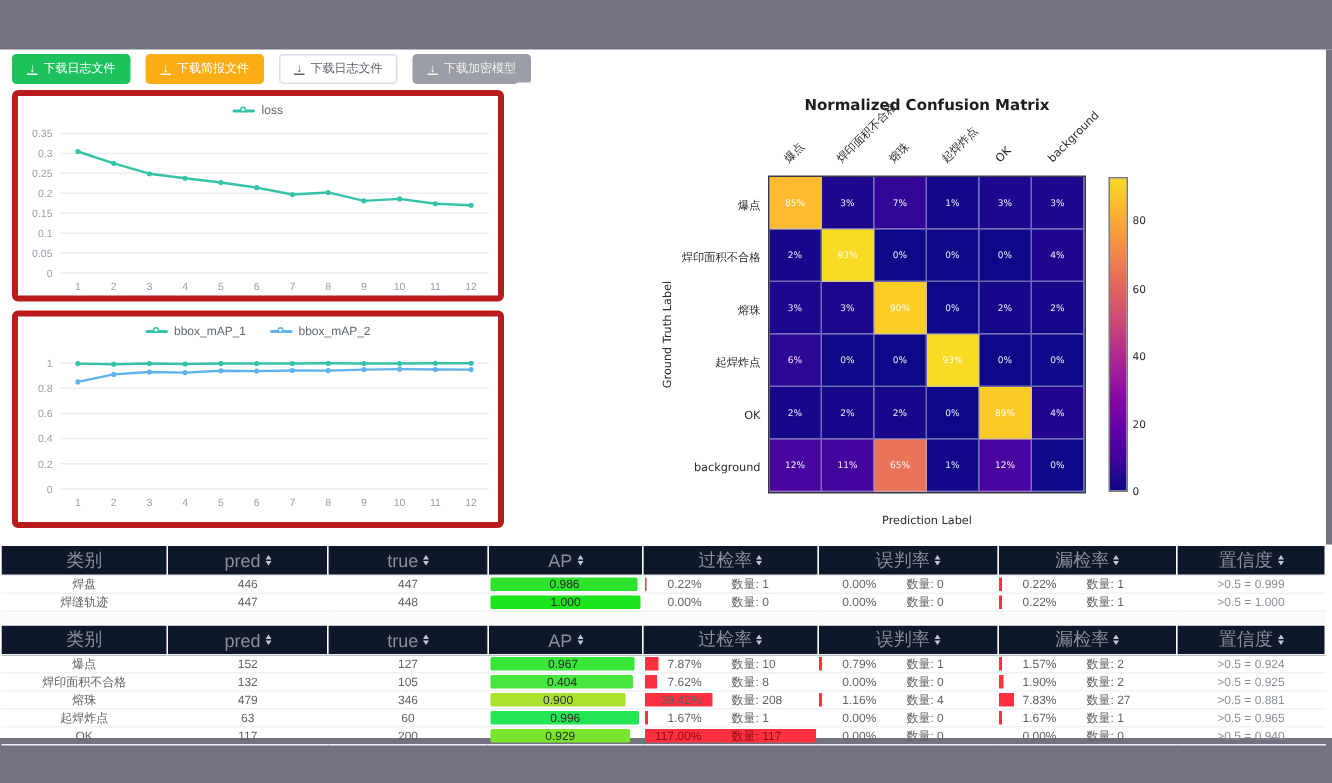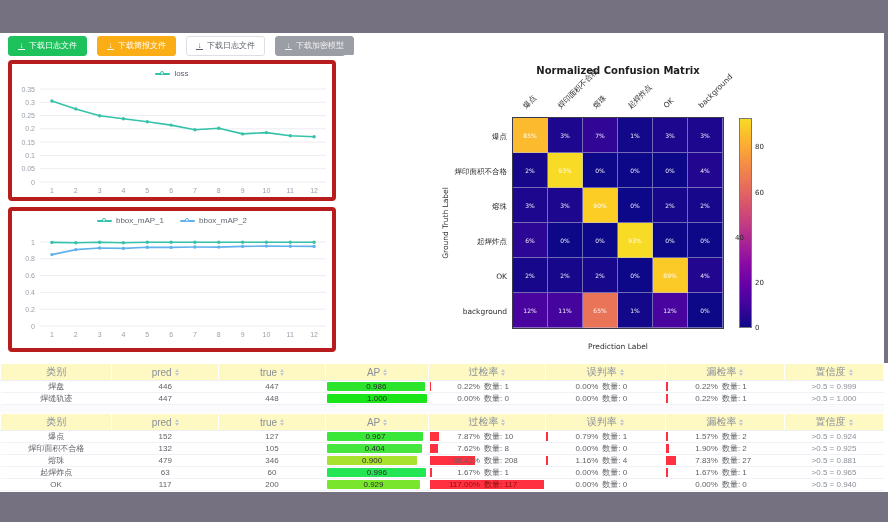--- a/index.html
+++ b/index.html
@@ -47,34 +47,34 @@
   .cm-cbar{position:absolute;left:397px;top:63px;width:13px;height:210px;border:1px solid #7a7a7a;}
   .cm-cbar-tick{position:absolute;font-size:7px;color:#2b2b2b;}
   .cm-ylab{position:absolute;left:103px;top:168px;transform:translate(-50%,-50%) rotate(-90deg);
            font-size:7.5px;color:#2b2b2b;white-space:nowrap;}
   .cm-xlab{position:absolute;left:171px;top:287px;width:210px;text-align:center;font-size:7.5px;color:#2b2b2b;}
 
   
   .tables{position:absolute;left:0;top:330px;width:884px;}
   table{width:100%;border-collapse:collapse;table-layout:fixed;font-size:8px;color:#606266;}
   .tgap{height:8px;background:#fbfbfd;}
-  thead th{background:#fef9c3;border:1px solid #ffffff;border-bottom:1px solid #edeff4;
-           height:17px;font-weight:normal;color:#8a8f99;font-size:10px;}
+  thead th{background:#0f172a;border:1px solid #ffffff;border-bottom:1px solid #edeff4;
+           height:17px;font-weight:normal;color:#8a8f99;font-size:12px;}
   tbody td{height:12px;border-bottom:1px solid #f0f2f7;text-align:center;padding:0;position:relative;}
   .thwrap{display:inline-flex;align-items:center;gap:3px;}
   .caret{display:inline-flex;flex-direction:column;gap:1px;}
   .caret i{width:0;height:0;border-left:2.5px solid transparent;border-right:2.5px solid transparent;display:block;}
   .caret .u{border-bottom:3px solid #c4c8d0;}
   .caret .d{border-top:3px solid #c4c8d0;}
 
   .ap-wrap{position:absolute;left:2px;right:2px;top:1px;bottom:1px;}
   .ap-bar{position:relative;height:100%;border-radius:1px;display:flex;align-items:center;
           justify-content:center;color:#2b2b2b;}
   .rate-wrap{position:absolute;left:1px;right:1px;top:1px;bottom:1px;display:flex;align-items:center;
-             justify-content:center;gap:4px;}
+             gap:20px;}
   .rate-bar{position:absolute;left:0;top:0;bottom:0;background:#ff3040;}
   .rate-wrap span{position:relative;}
   .rate-pct{width:38px;text-align:right;}
   .rate-cnt{width:48px;text-align:left;}
   .rate-full span{color:#8e0f0f;}
   .conf{color:#8a8f99;}
 </style>
 </head>
 <body>
 
@@ -276,21 +276,21 @@
           <div class="cm-cell" style="background: rgb(69, 4, 158);">11%</div>
           <div class="cm-cell" style="background: rgb(234, 116, 87);">65%</div>
           <div class="cm-cell" style="background: rgb(18, 8, 137);">1%</div>
           <div class="cm-cell" style="background: rgb(73, 3, 159);">12%</div>
           <div class="cm-cell" style="background: rgb(13, 8, 135);">0%</div>
         </div>
       <div class="cm-cbar" id="cm-cbar" style="background: linear-gradient(to top, rgb(13, 8, 135) 0%, rgb(61, 4, 155) 10%, rgb(100, 1, 166) 20%, rgb(135, 10, 165) 30%, rgb(167, 34, 150) 40%, rgb(195, 61, 128) 50%, rgb(216, 88, 107) 60%, rgb(234, 116, 86) 70%, rgb(246, 147, 66) 80%, rgb(252, 181, 48) 90%, rgb(248, 219, 36) 100%);"></div>
       <div id="cm-cbar-ticks">
           <div class="cm-cbar-tick" style="left: 413px; top: 88.3548px;">80</div>
           <div class="cm-cbar-tick" style="left: 413px; top: 133.516px;">60</div>
-          <div class="cm-cbar-tick" style="left: 393px; top: 178.677px; text-align: center;">40</div>
+          <div class="cm-cbar-tick" style="left: 413px; top: 178.677px; text-align: center;">40</div>
           <div class="cm-cbar-tick" style="left: 413px; top: 223.839px;">20</div>
           <div class="cm-cbar-tick" style="left: 413px; top: 269px;">0</div>
         </div>
     </div>
 
     <div class="tables" id="tables">
         <table>
           <colgroup>
             <col style="width: 12.6%;">
             <col style="width: 12.1%;">

